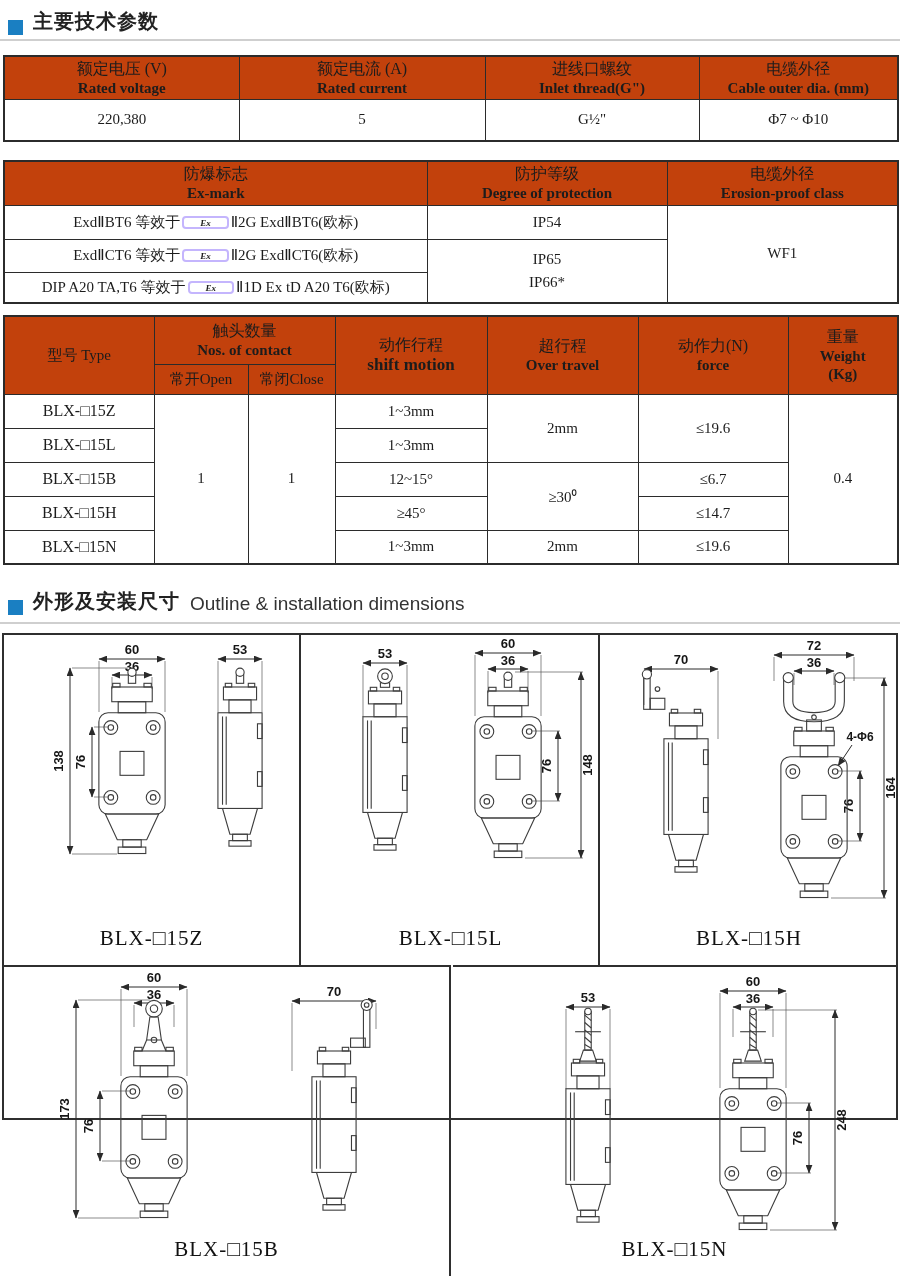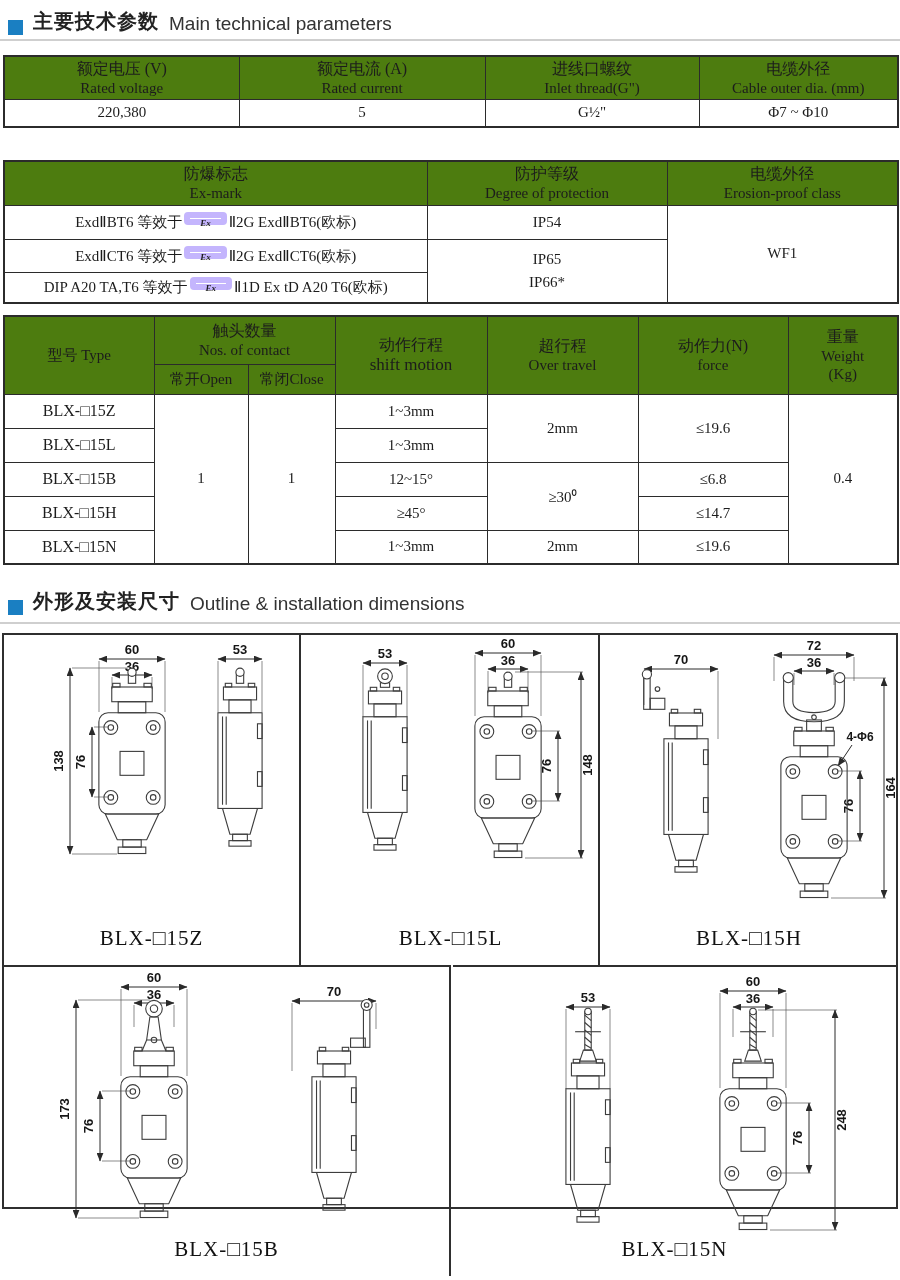--- a/index.html
+++ b/index.html
@@ -13,31 +13,31 @@
   .blue-sq { width:15px; height:15px; background:#1a7fc2; flex:0 0 auto; }
   .t-cn { font-family:"Liberation Sans", sans-serif; font-weight:bold; font-size:20px; color:#222; letter-spacing:1px; }
   .t-en { font-family:"Liberation Sans", sans-serif; font-size:19px; color:#333; }
   .hr-light { position:absolute; left:0; width:900px; height:2px; background:#cfcfcf; }
 
   
   table { border-collapse:collapse; table-layout:fixed; position:absolute; left:3px; width:894px;
           font-size:15px; }
   td, th { border:1px solid #2b2b2b; text-align:center; vertical-align:middle; padding:2px 4px; font-weight:normal; }
   table { border:2px solid #2b2b2b; }
-  .hd { background:#4d7c0f; }
+  .hd { background:#c2410c; }
   .cell-cn { font-size:16px; line-height:1.25; }
-  .cell-en { font-size:15px; line-height:1.2; }
-  .exhex { display:inline-block; min-width:15px; height:13px; line-height:11px; border:6px solid #c4b5fd;
+  .cell-en { font-size:15px; line-height:1.2;font-weight:bold; }
+  .exhex { display:inline-block; min-width:15px; height:13px; line-height:11px; border:2px solid #c4b5fd;
            border-radius:4px; font:italic bold 9px "Liberation Serif", serif; text-align:center;
-           vertical-align:1px; padding:0 10px; margin:0 2px; }
+           vertical-align:1px; padding:0 16px; margin:0 2px; }
   .lt-top { border-top:1px solid #8c8c8c !important; }
   .ip-stack div { line-height:1.55; }
 
   
-  #panel { position:absolute; left:2px; top:633px; width:896px; height:576px; border:2px solid #2f2f2f; }
+  #panel { position:absolute; left:2px; top:633px; width:896px; height:487px; border:2px solid #2f2f2f; }
   .pcell { position:absolute; }
   .bR { border-right:2px solid #2f2f2f; }
   .bT { border-top:2px solid #2f2f2f; }
   .caption { position:absolute; left:0; right:0; bottom:14px; text-align:center;
              font-size:21px; letter-spacing:1px; color:#111; }
   svg { display:block; }
   .ln { stroke:#3d3d3d; fill:none; stroke-width:1.2; }
   .fw { stroke:#3d3d3d; fill:#fff; stroke-width:1.2; }
   .dim { stroke:#2a2a2a; fill:none; stroke-width:1; }
   .ext { stroke:#5a5a5a; fill:none; stroke-width:0.7; }
@@ -121,21 +121,20 @@
       <line class="ln" x1="-3.5" y1="-36" x2="3.5" y2="-30"></line>
       <line class="ln" x1="-3.5" y1="-28" x2="3.5" y2="-22"></line>
       <line class="ln" x1="-3.5" y1="-20" x2="3.5" y2="-16"></line>
     </g>
   </defs>
 </svg>
 
 <div class="sec-title" style="top:8px">
   <span class="blue-sq"></span>
   <span class="t-cn">主要技术参数</span>
-  <span class="t-en">Main technical parameters</span>
 </div>
 <div class="hr-light" style="top:39px"></div>
 
 <table style="top:55px">
   <colgroup>
       <col style="width:235px">
       <col style="width:246px">
       <col style="width:214px">
       <col style="width:199px">
     </colgroup>
@@ -151,21 +150,21 @@
     </th>
     <th class="hd">
       <div class="cell-cn">进线口螺纹</div>
       <div class="cell-en">Inlet thread(G")</div>
     </th>
     <th class="hd">
       <div class="cell-cn">电缆外径</div>
       <div class="cell-en">Cable outer dia. (mm)</div>
     </th>
   </tr>
-  <tr style="height:27px">
+  <tr style="height:41px">
     <td>220,380</td>
     <td>5</td>
     <td>G½"</td>
     <td>Φ7 ~ Φ10</td>
   </tr>
 </tbody>
   </table>
 
 <table style="top:160px">
   <colgroup>
@@ -261,21 +260,21 @@
     <td rowspan="5">0.4</td>
   </tr>
   <tr style="height:34px">
     <td style="font-size:16px">BLX-□15L</td>
     <td>1~3mm</td>
   </tr>
   <tr style="height:34px">
     <td style="font-size:16px">BLX-□15B</td>
     <td>12~15°</td>
     <td rowspan="2">≥30⁰</td>
-    <td>≤6.8</td>
+    <td>≤6.7</td>
   </tr>
   <tr style="height:34px">
     <td style="font-size:16px">BLX-□15H</td>
     <td>≥45°</td>
     <td>≤14.7</td>
   </tr>
   <tr style="height:34px">
     <td style="font-size:16px">BLX-□15N</td>
     <td>1~3mm</td>
     <td>2mm</td>

